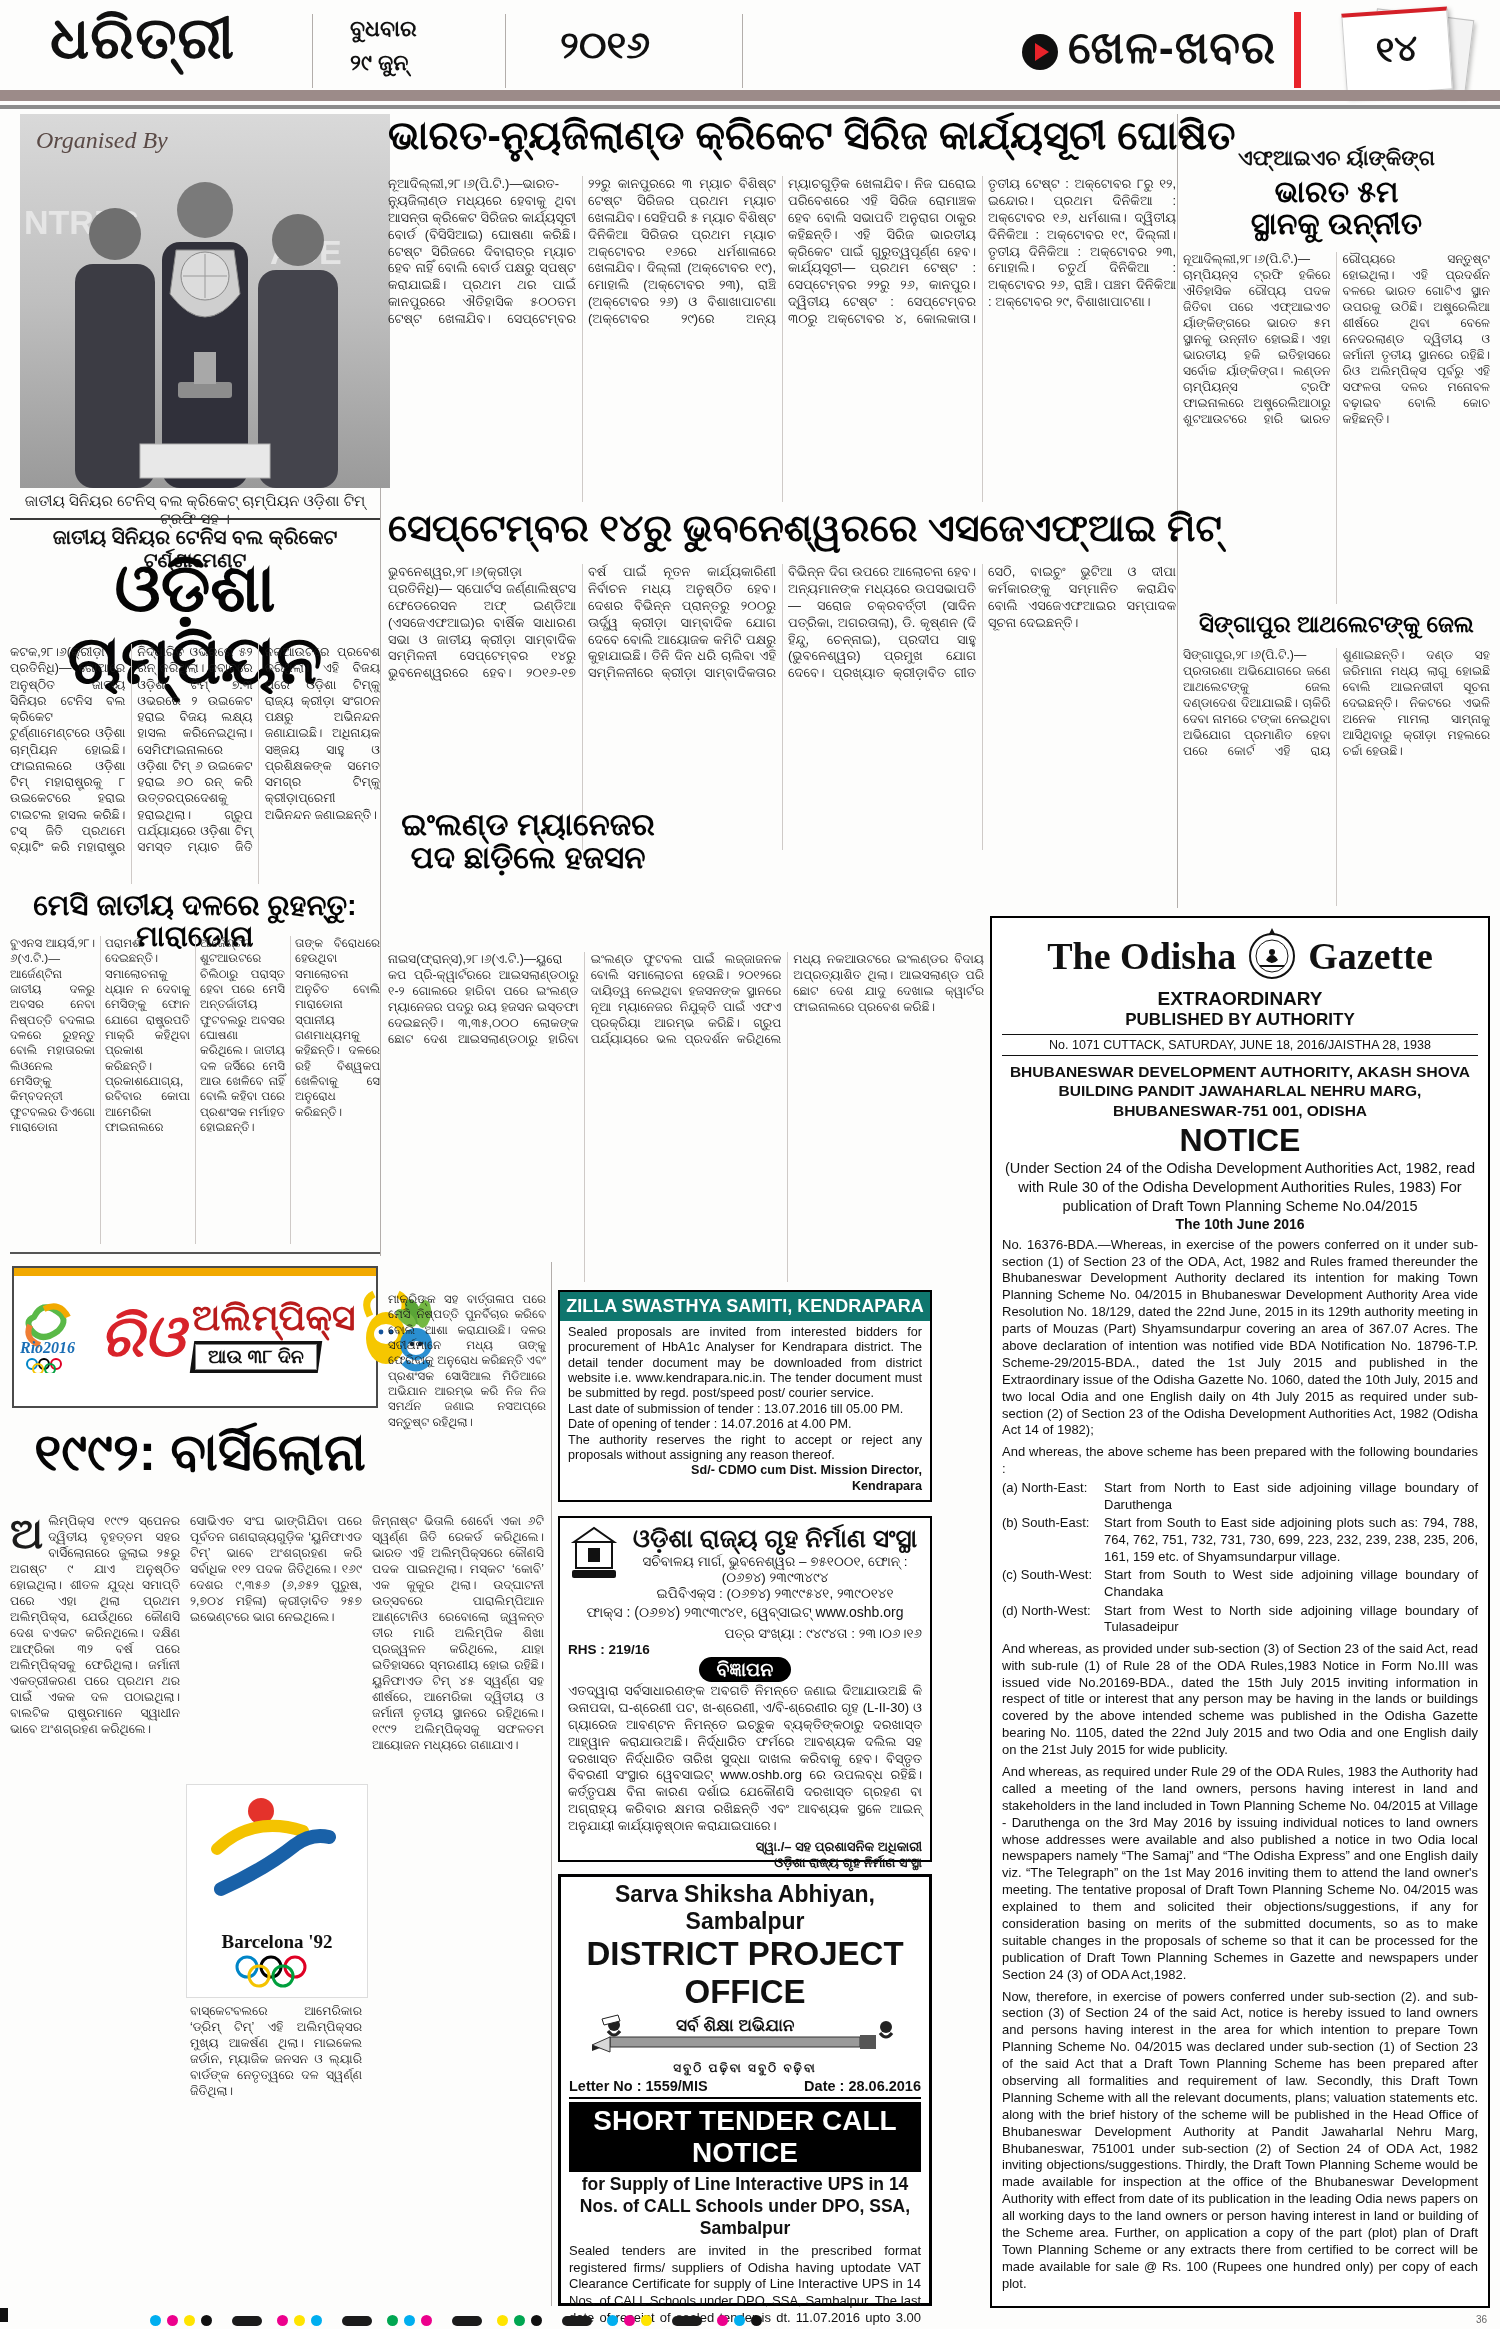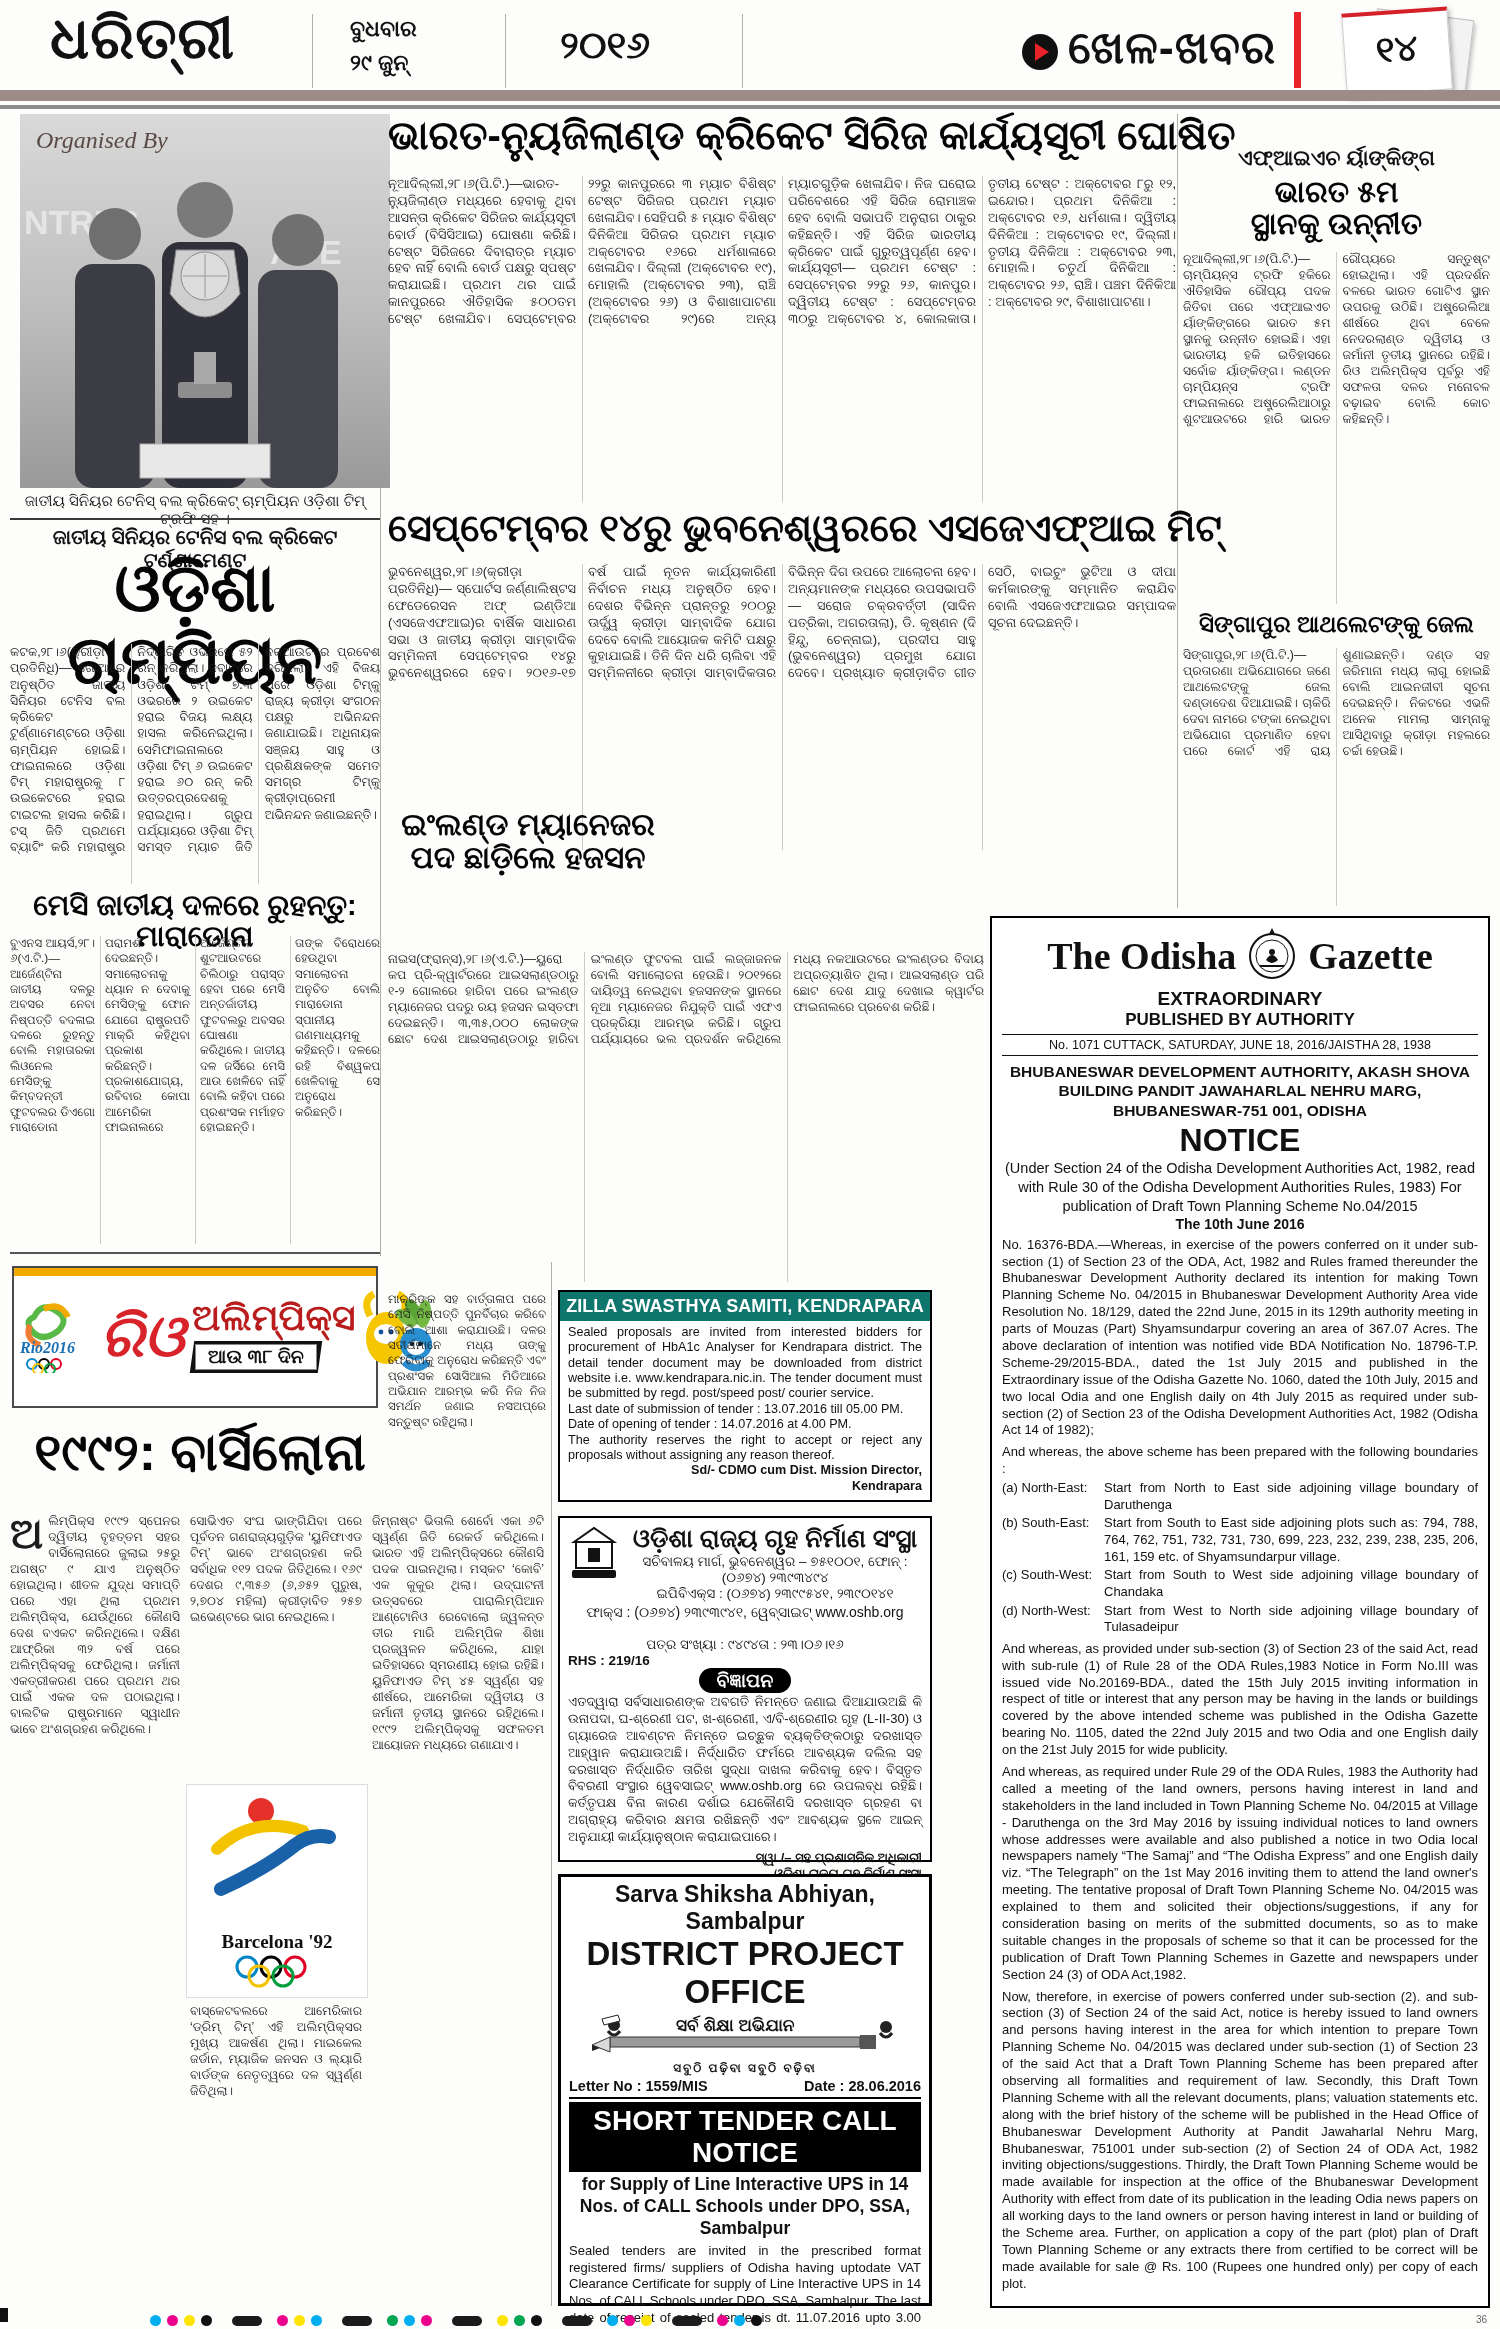--- a/index.html
+++ b/index.html
@@ -258,21 +258,21 @@
         <rect x="4" y="46" width="44" height="8" rx="2" fill="#111"></rect>
       </svg>
     </span>
     <div style="flex:1;">
       <div class="c b" style="font-size:25px;">ଓଡ଼ିଶା ରାଜ୍ୟ ଗୃହ ନିର୍ମାଣ ସଂସ୍ଥା</div>
       <div class="c" style="font-size:13.5px;">ସଚିବାଳୟ ମାର୍ଗ, ଭୁବନେଶ୍ୱର – ୭୫୧୦୦୧, ଫୋନ୍ : (୦୬୭୪) ୨୩୯୩୪୯୪</div>
       <div class="c" style="font-size:13.5px;">ଇପିବିଏକ୍ସ : (୦୬୭୪) ୨୩୯୯୫୪୧, ୨୩୯୦୧୪୧</div>
     </div>
   </div>
   <div class="c" style="font-size:14px;margin-top:2px;">ଫାକ୍ସ : (୦୬୭୪) ୨୩୯୩୯୪୧, ୱେବ୍‌ସାଇଟ୍ www.oshb.org</div>
-  <div style="display:flex;justify-content:center;font-size:13.5px;margin-top:16px;">
+  <div style="display:flex;justify-content:flex-end;font-size:13.5px;margin-top:5px;">
     <span>ପତ୍ର ସଂଖ୍ୟା : ୯୪୯୪</span>
     <span>ତା : ୨୩।୦୬।୧୬</span>
   </div>
   <div class="b" style="font-size:13.5px;">RHS : 219/16</div>
   <div class="c" style="margin:2px 0;">
     <span style="background:#000;color:#fff;border-radius:14px;padding:2px 18px;font-size:19px;font-weight:bold;">ବିଜ୍ଞାପନ</span>
   </div>
   <div class="j" style="font-size:13px;line-height:1.3;">ଏତଦ୍ୱାରା ସର୍ବସାଧାରଣଙ୍କ ଅବଗତି ନିମନ୍ତେ ଜଣାଇ ଦିଆଯାଉଅଛି କି ଉନାପଦା, ଘ-ଶ୍ରେଣୀ ପଟ, ଖ-ଶ୍ରେଣୀ, ଏ/ବି-ଶ୍ରେଣୀର ଗୃହ (L-II-30) ଓ ଗ୍ୟାରେଜ ଆବଣ୍ଟନ ନିମନ୍ତେ ଇଚ୍ଛୁକ ବ୍ୟକ୍ତିଙ୍କଠାରୁ ଦରଖାସ୍ତ ଆହ୍ୱାନ କରାଯାଉଅଛି। ନିର୍ଦ୍ଧାରିତ ଫର୍ମରେ ଆବଶ୍ୟକ ଦଲିଲ ସହ ଦରଖାସ୍ତ ନିର୍ଦ୍ଧାରିତ ତାରିଖ ସୁଦ୍ଧା ଦାଖଲ କରିବାକୁ ହେବ। ବିସ୍ତୃତ ବିବରଣୀ ସଂସ୍ଥାର ୱେବସାଇଟ୍ www.oshb.org ରେ ଉପଲବ୍ଧ ରହିଛି। କର୍ତ୍ତୃପକ୍ଷ ବିନା କାରଣ ଦର୍ଶାଇ ଯେକୌଣସି ଦରଖାସ୍ତ ଗ୍ରହଣ ବା ଅଗ୍ରାହ୍ୟ କରିବାର କ୍ଷମତା ରଖିଛନ୍ତି ଏବଂ ଆବଶ୍ୟକ ସ୍ଥଳେ ଆଇନ୍ ଅନୁଯାୟୀ କାର୍ଯ୍ୟାନୁଷ୍ଠାନ କରାଯାଇପାରେ।</div>
   <div class="sig" style="font-size:13px;margin-top:4px;">
     <div>ସ୍ୱା./– ସହ ପ୍ରଶାସନିକ ଅଧିକାରୀ</div>

